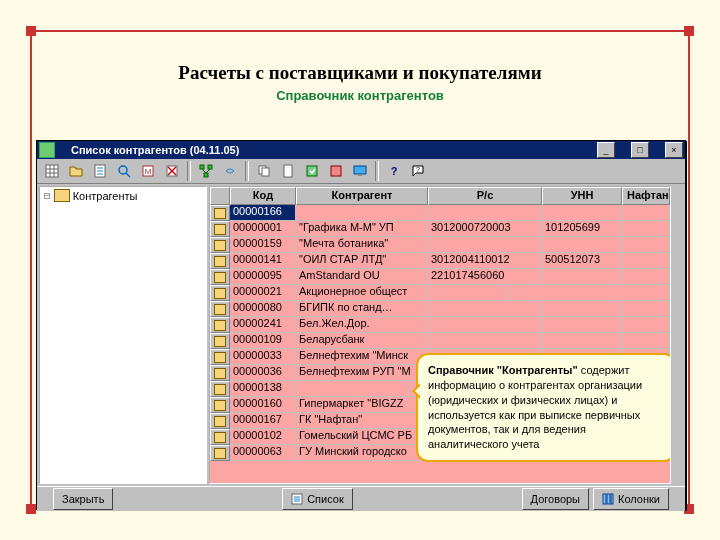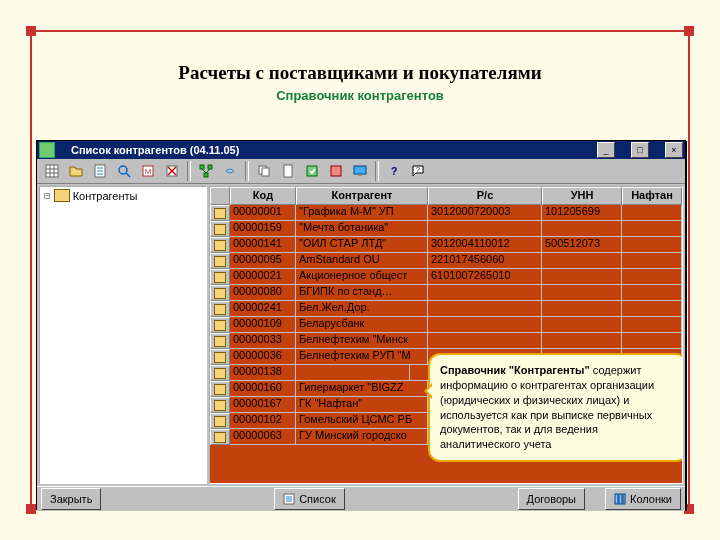--- a/index.html
+++ b/index.html
@@ -16,35 +16,35 @@
   .tb-btn{width:16px;height:14px;background:#c0c0c0;border:1px solid #fff;border-right-color:#404040;border-bottom-color:#404040;display:flex;align-items:center;justify-content:center;color:#000;font-size:9px;font-family:Arial;cursor:pointer}
   .toolbar{height:24px;background:#c0c0c0;border-bottom:1px solid #808080;display:flex;align-items:center;padding:0 4px;gap:2px}
   .tbtn{width:20px;height:20px;border:1px solid #c0c0c0;display:flex;align-items:center;justify-content:center;cursor:pointer}
   .tico{width:14px;height:14px}
   .sep{width:2px;height:20px;border-left:1px solid #808080;border-right:1px solid #fff;margin:0 2px}
   .body{display:flex;height:302px}
   .tree{width:166px;background:#fff;border:1px inset #fff;margin:2px;overflow:hidden}
   .tree-row{display:flex;align-items:center;gap:3px;padding:2px 4px}
   .tdash{color:#808080;font-family:monospace}
   .tfold{width:14px;height:11px;background:#f4d47c;border:1px solid #806000}
-  .grid{flex:1;background:#c2410c;border:1px inset #fff;margin:2px 2px 2px 0;overflow:hidden;position:relative}
+  .grid{flex:1;background:#fca5a5;border:1px inset #fff;margin:2px 14px 2px 0;overflow:hidden;position:relative}
   .ghead{display:flex;height:18px;background:#c0c0c0;font-weight:bold}
   .ghc{border:1px solid #fff;border-right-color:#808080;border-bottom-color:#808080;box-sizing:border-box;padding:1px 4px;text-align:center;overflow:hidden}
   .c-h{width:20px}
   .c-code{width:66px}
   .c-name{width:132px}
   .c-rs{width:114px}
   .c-unn{width:80px}
   .c-rest{flex:1}
   .grow{display:flex;height:16px}
   .gc{border-right:1px solid #c0c0c0;border-bottom:1px solid #c0c0c0;box-sizing:border-box;padding:0 3px;overflow:hidden;white-space:nowrap}
   .gc.hcell{background:#c0c0c0;border:1px solid #fff;border-right-color:#808080;border-bottom-color:#808080;text-align:center;display:flex;align-items:center;justify-content:center}
   .fold{width:12px;height:9px;background:#f4d47c;border:1px solid #806000;display:inline-block}
   .sel{background:#0a246a;color:#fff}
-  .footer{height:24px;background:#c0c0c0;display:flex;align-items:center;padding:0 4px;gap:20px;border-top:1px solid #fff}
+  .footer{height:24px;background:#c0c0c0;display:flex;align-items:center;padding:0 16px;gap:4px;border-top:1px solid #fff}
   .fbtn{height:20px;background:#c0c0c0;border:1px solid #fff;border-right-color:#404040;border-bottom-color:#404040;padding:0 8px;display:flex;align-items:center;gap:4px;cursor:pointer;font-size:11px}
   .fspace{flex:1}
   .callout{position:absolute;right:-6px;top:166px;width:236px;background:#fffde0;border:2px solid #e8a800;border-radius:12px;padding:8px 10px;font-size:11px;line-height:1.35;z-index:5}
   .callout b{font-weight:bold}
   .callout:before{content:"";position:absolute;left:-14px;top:28px;border:8px solid transparent;border-right-color:#e8a800}
   .callout:after{content:"";position:absolute;left:-10px;top:29px;border:7px solid transparent;border-right-color:#fffde0}
 </style>
 </head>
 <body>
 
@@ -186,20 +186,30 @@
           <div class="ghc c-name">Контрагент</div>
           <div class="ghc c-rs">Р/с</div>
           <div class="ghc c-unn">УНН</div>
           <div class="ghc c-rest">Нафтан</div>
         </div>
         <div id="grid-body">
             <div class="grow">
               <div class="gc hcell c-h">
                 <span class="fold"></span>
               </div>
+              <div class="gc c-code sel">00000166</div>
+              <div class="gc c-name"></div>
+              <div class="gc c-rs"></div>
+              <div class="gc c-unn"></div>
+              <div class="gc c-rest"></div>
+            </div>
+            <div class="grow">
+              <div class="gc hcell c-h">
+                <span class="fold"></span>
+              </div>
               <div class="gc c-code">00000001</div>
               <div class="gc c-name">"Графика М-М" УП</div>
               <div class="gc c-rs">3012000720003</div>
               <div class="gc c-unn">101205699</div>
               <div class="gc c-rest"></div>
             </div>
             <div class="grow">
               <div class="gc hcell c-h">
                 <span class="fold"></span>
               </div>
@@ -228,21 +238,20 @@
               <div class="gc c-rs">221017456060</div>
               <div class="gc c-unn"></div>
               <div class="gc c-rest"></div>
             </div>
             <div class="grow">
               <div class="gc hcell c-h">
                 <span class="fold"></span>
               </div>
               <div class="gc c-code">00000021</div>
               <div class="gc c-name">Акционерное общест</div>
-              <div class="gc c-rs">6101007265010</div>
               <div class="gc c-unn"></div>
               <div class="gc c-rest"></div>
             </div>
             <div class="grow">
               <div class="gc hcell c-h">
                 <span class="fold"></span>
               </div>
               <div class="gc c-code">00000080</div>
               <div class="gc c-name">БГИПК по станд…</div>
               <div class="gc c-rs"></div>

